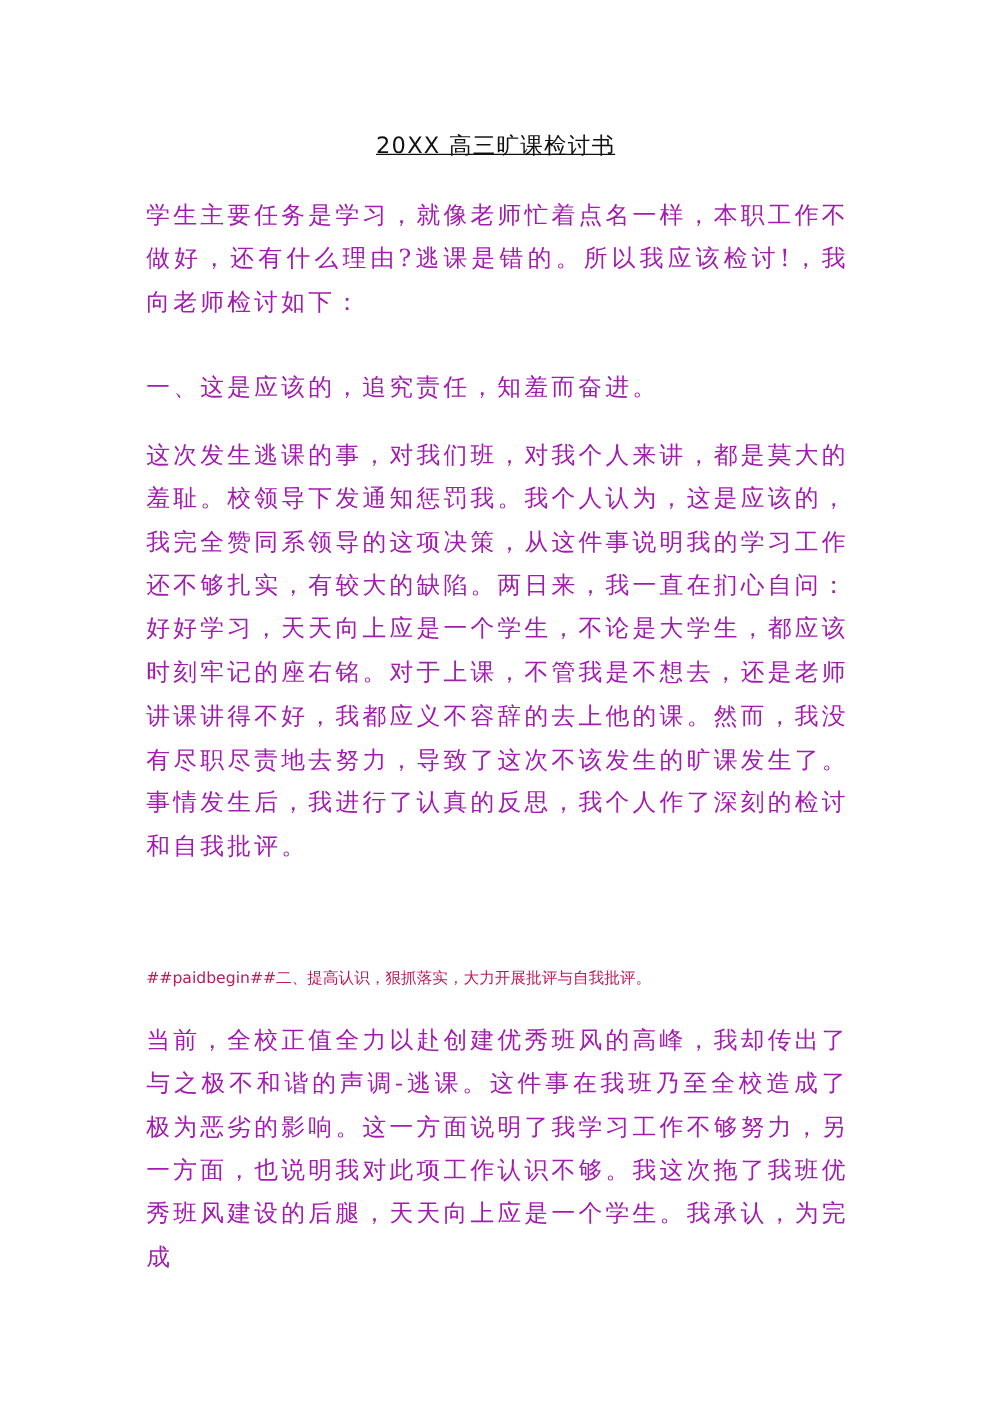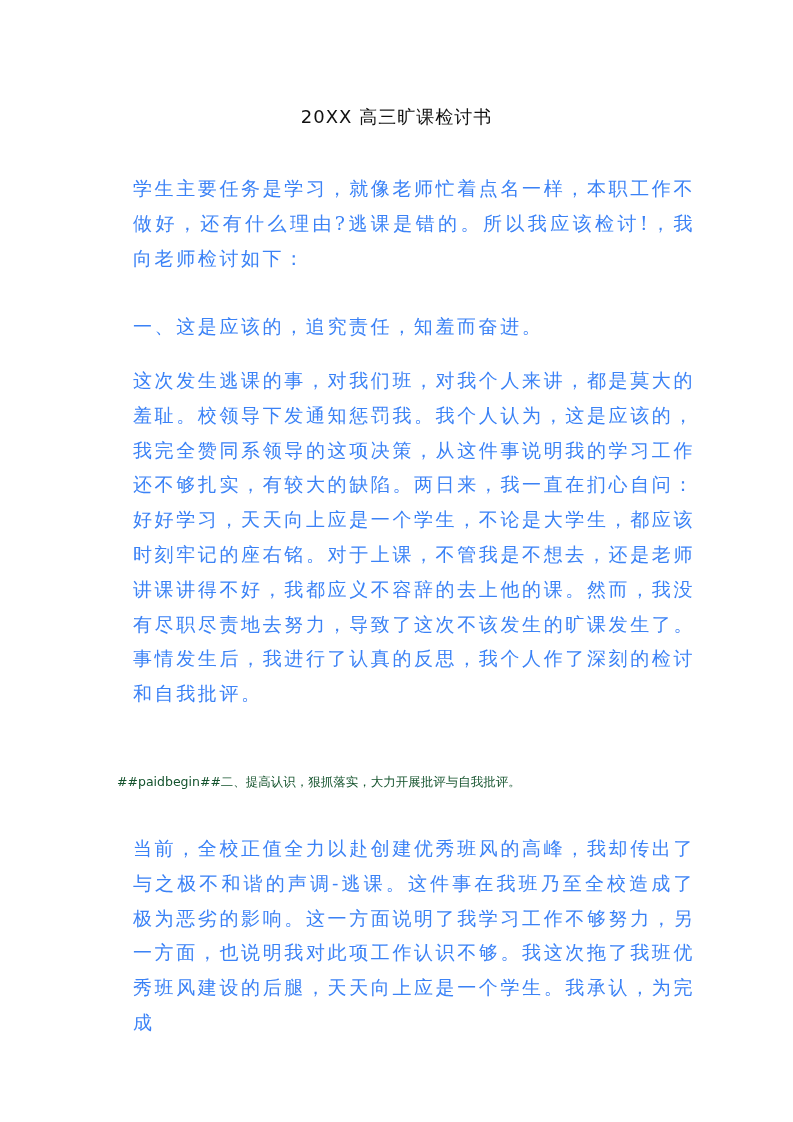--- a/index.html
+++ b/index.html
@@ -1,35 +1,35 @@
 <!DOCTYPE html>
 <html><head>
 <meta charset="utf-8">
 <style>
   html, body { margin: 0; padding: 0; background: #ffffff; }
   body { width: 793px; height: 1122px; position: relative; overflow: hidden; }
   .page { position: absolute; left: 0; top: 0; width: 793px; height: 1122px; background: #fff; }
   .title {
     position: absolute; left: 0; width: 793px; top: 104px;
     text-align: center; font-family: "DejaVu Sans", sans-serif;
-    font-size: 18px; color: #111; line-height: 26px; letter-spacing: 1px;
+    font-size: 18px; color: #111; line-height: 26px; letter-spacing: 1px; text-decoration: underline;
   }
   .body-text {
     position: absolute; left: 117px; width: 562px;
     font-family: "DejaVu Serif", serif;
-    font-size: 19px; color: #3b82f6; line-height: 34.8px;
+    font-size: 19px; color: #a21caf; line-height: 34.8px;
     letter-spacing: 2.6px; text-align: justify; text-align-last: left;
-    margin: 16px;
+    margin: 0;
   }
   .p1 { top: 155px; }
   .h1 { top: 293px; }
   .p2 { top: 347px; }
   .small {
     position: absolute; left: 117px; top: 773px; width: 560px;
-    font-family: "DejaVu Sans", sans-serif; font-size: 12.5px; color: #14532d;
+    font-family: "DejaVu Sans", sans-serif; font-size: 12.5px; color: #be185d;
     line-height: 18px; margin: 0;
   }
   .p3 { top: 815px; }
 </style>
 </head>
 <body>
 
 <div class="page">
   <div class="title">20XX 高三旷课检讨书</div>
   <p class="body-text p1">学生主要任务是学习，就像老师忙着点名一样，本职工作不做好，还有什么理由?逃课是错的。所以我应该检讨!，我向老师检讨如下：</p>

